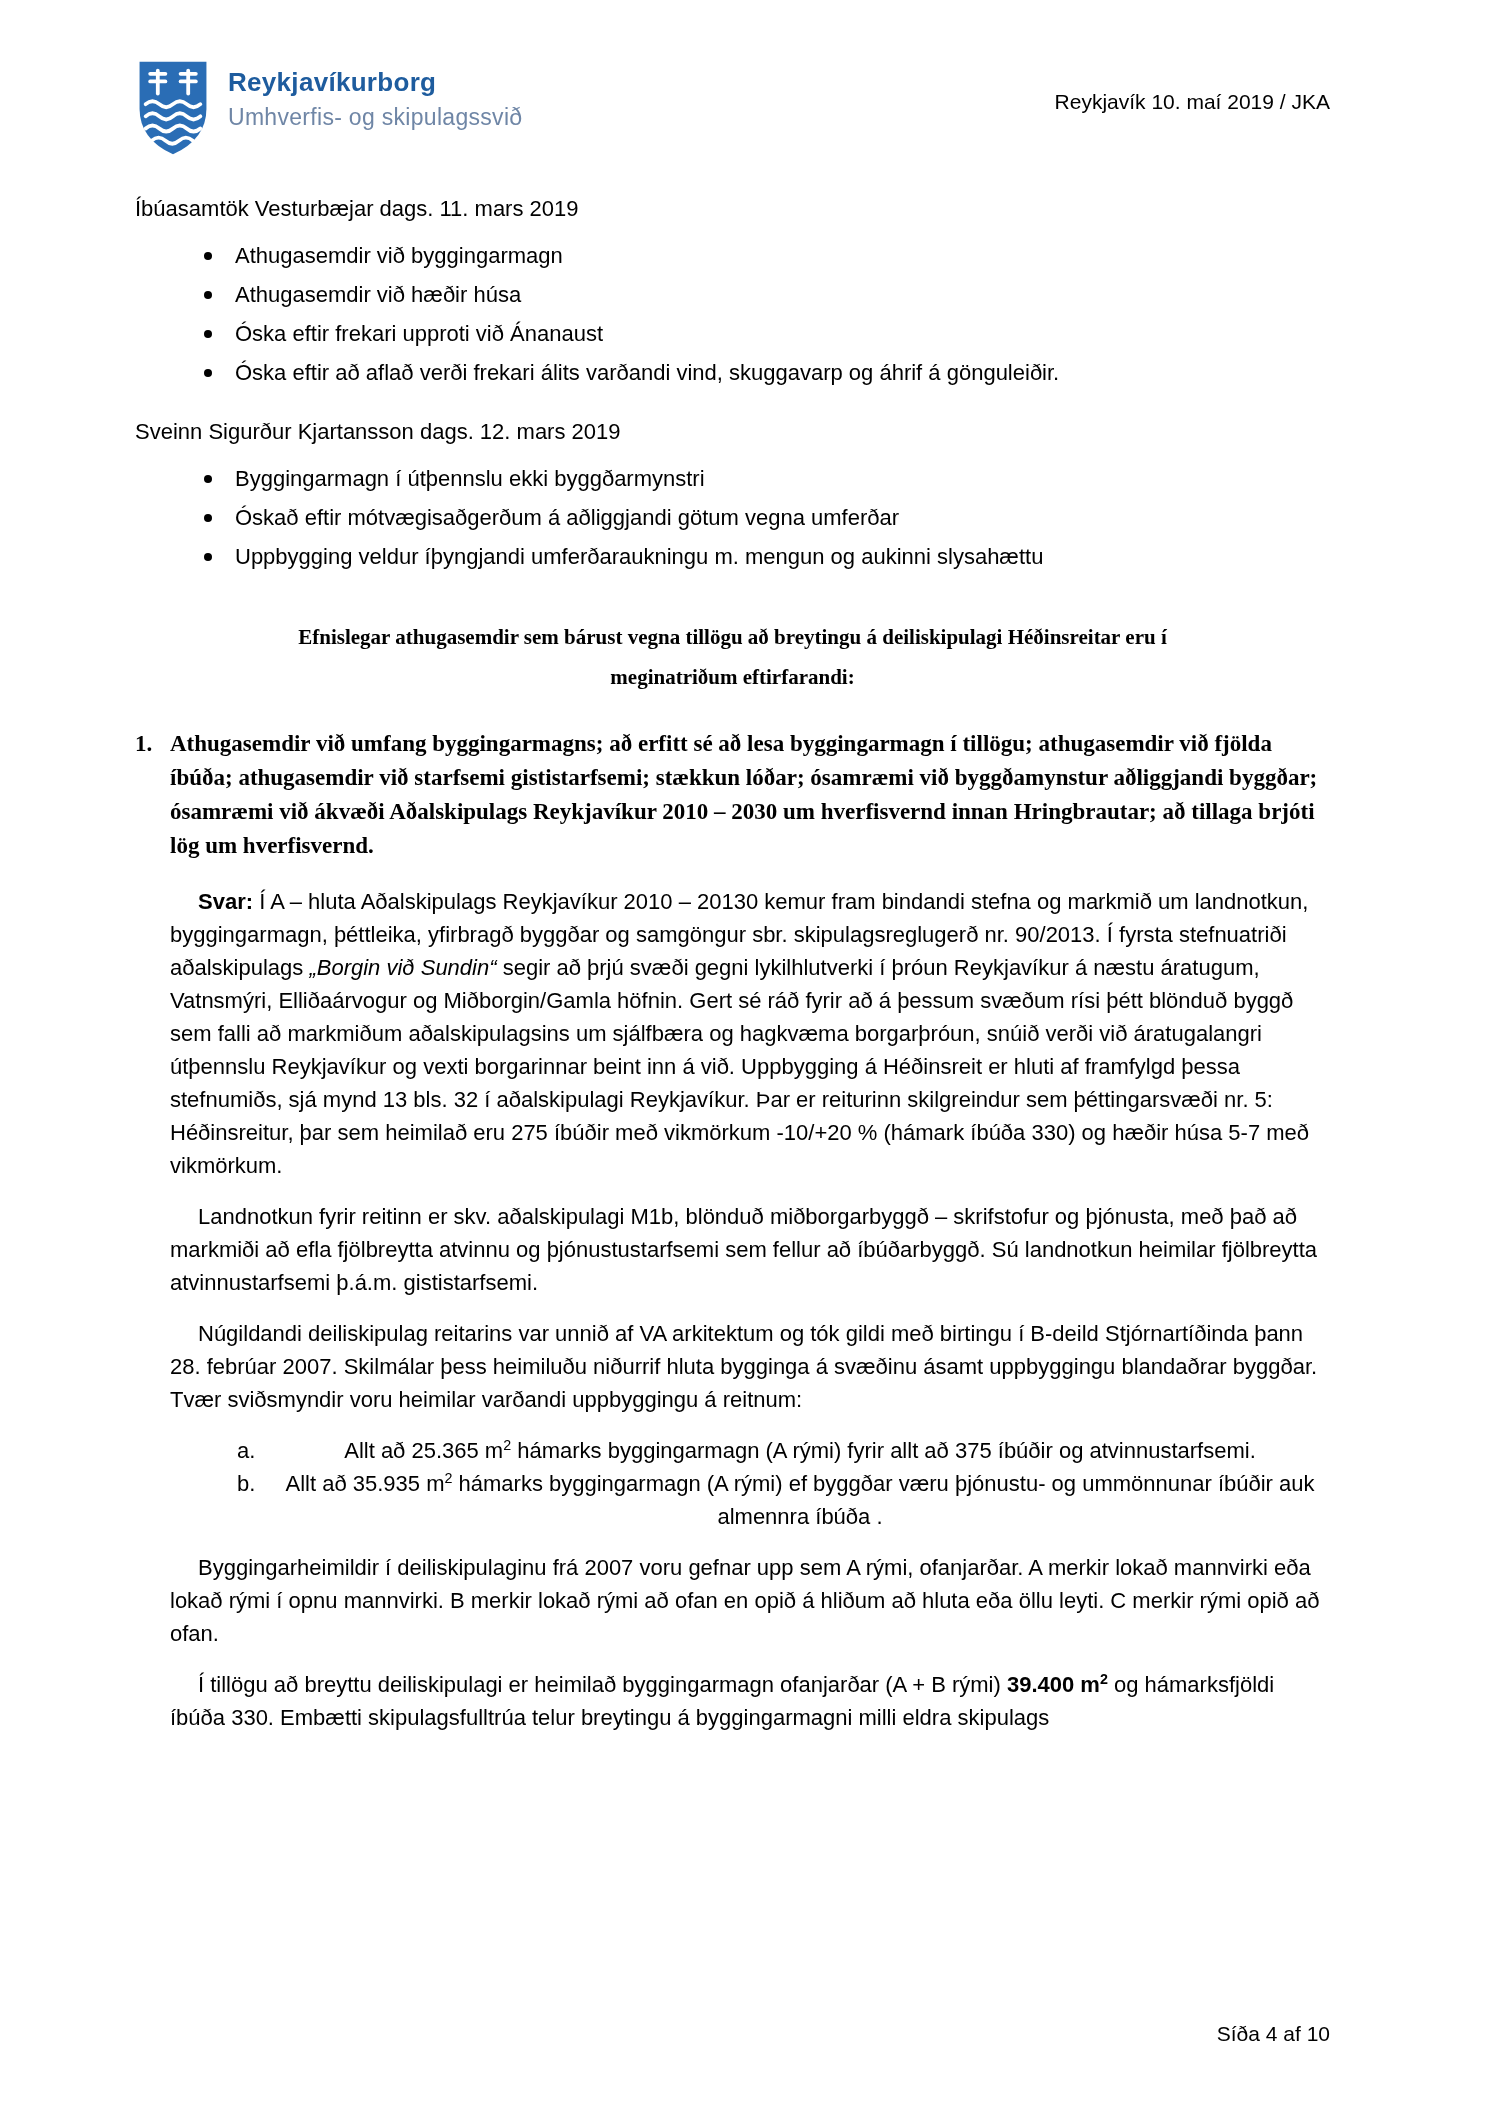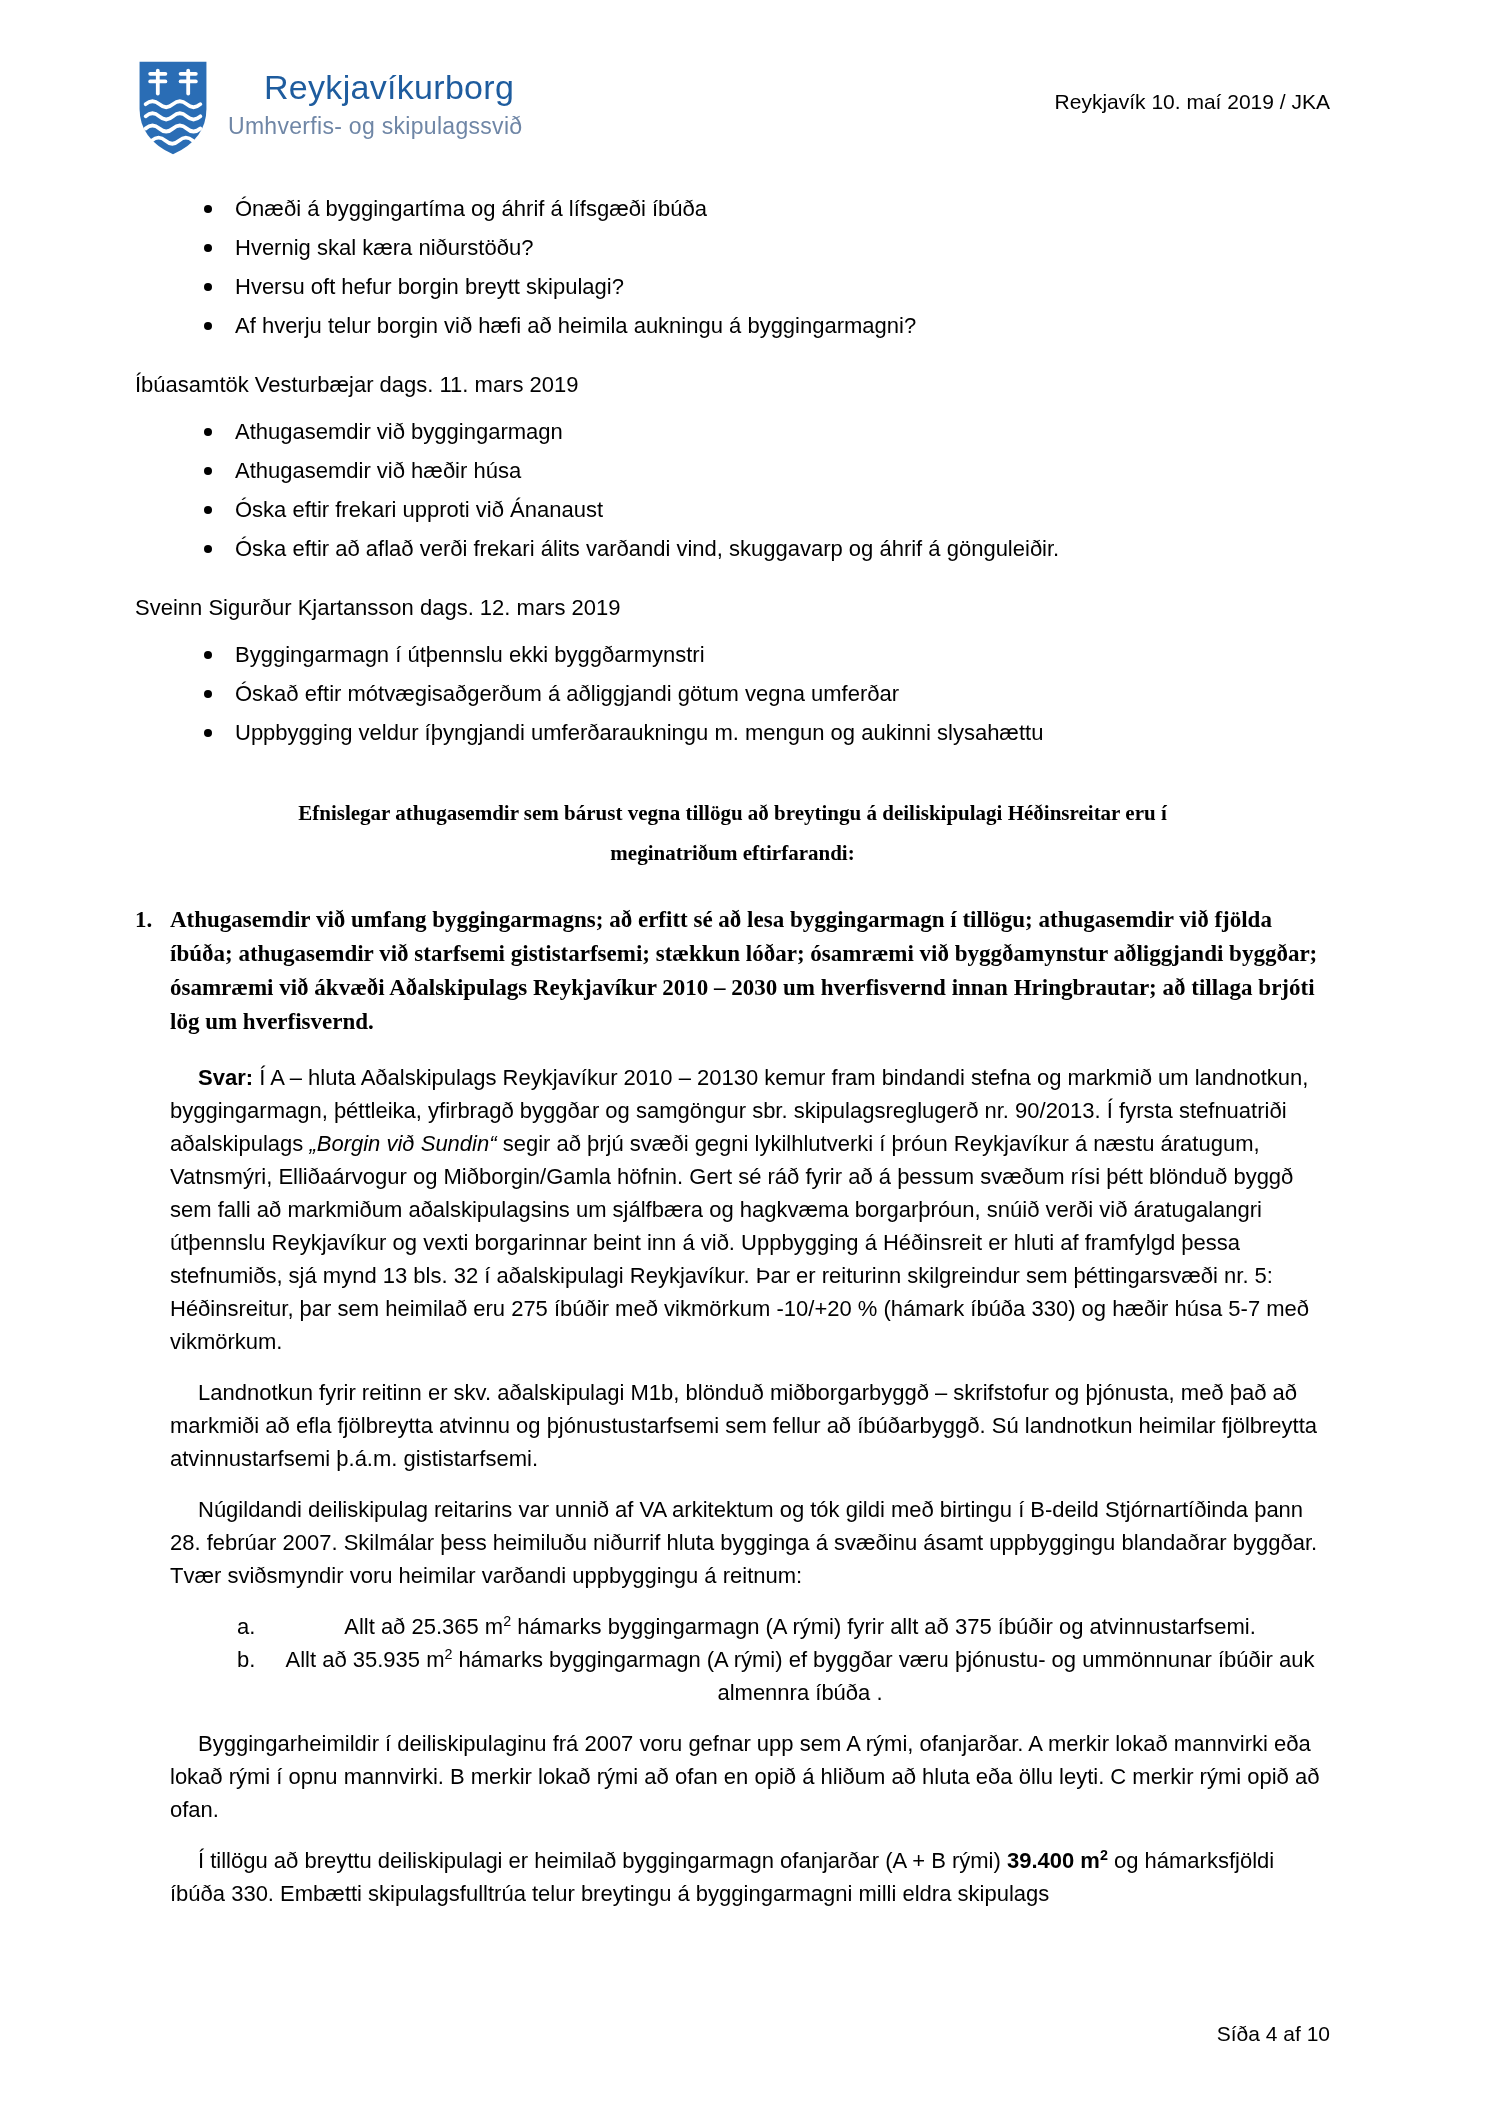--- a/index.html
+++ b/index.html
@@ -22,26 +22,25 @@
   .header {
     display: flex;
     justify-content: space-between;
     align-items: flex-start;
     margin-bottom: 34px;
   }
   .logo { display: flex; align-items: flex-start; gap: 17px; }
   .logo svg { display: block; }
   .logo-text { padding-top: 10px; }
   .org-name {
-    font-size: 34px;
-    font-weight: normal;
+    font-size: 26px;
+    font-weight: bold;
     color: #1e5c9e;
     letter-spacing: 0.3px;
     line-height: 1.15;
-    margin-left: 36px;
   }
   .org-dept {
     font-size: 23px;
     color: #6f86a6;
     margin-top: 6px;
     letter-spacing: 0.3px;
   }
   .dateline {
     font-size: 21px;
     margin-top: 32px;
@@ -159,26 +158,20 @@
         </svg>
       </span>
       <div class="logo-text">
         <div class="org-name">Reykjavíkurborg</div>
         <div class="org-dept">Umhverfis- og skipulagssvið</div>
       </div>
     </div>
     <div class="dateline">Reykjavík 10. maí 2019 / JKA</div>
   </header>
 
-  <ul class="bullets">
-    <li>Ónæði á byggingartíma og áhrif á lífsgæði íbúða</li>
-    <li>Hvernig skal kæra niðurstöðu?</li>
-    <li>Hversu oft hefur borgin breytt skipulagi?</li>
-    <li>Af hverju telur borgin við hæfi að heimila aukningu á byggingarmagni?</li>
-  </ul>
 
   <h3 class="sec-heading">Íbúasamtök Vesturbæjar dags. 11. mars 2019</h3>
   <ul class="bullets">
     <li>Athugasemdir við byggingarmagn</li>
     <li>Athugasemdir við hæðir húsa</li>
     <li>Óska eftir frekari upproti við Ánanaust</li>
     <li>Óska eftir að aflað verði frekari álits varðandi vind, skuggavarp og áhrif á gönguleiðir.</li>
   </ul>
 
   <h3 class="sec-heading">Sveinn Sigurður Kjartansson dags. 12. mars 2019</h3>

